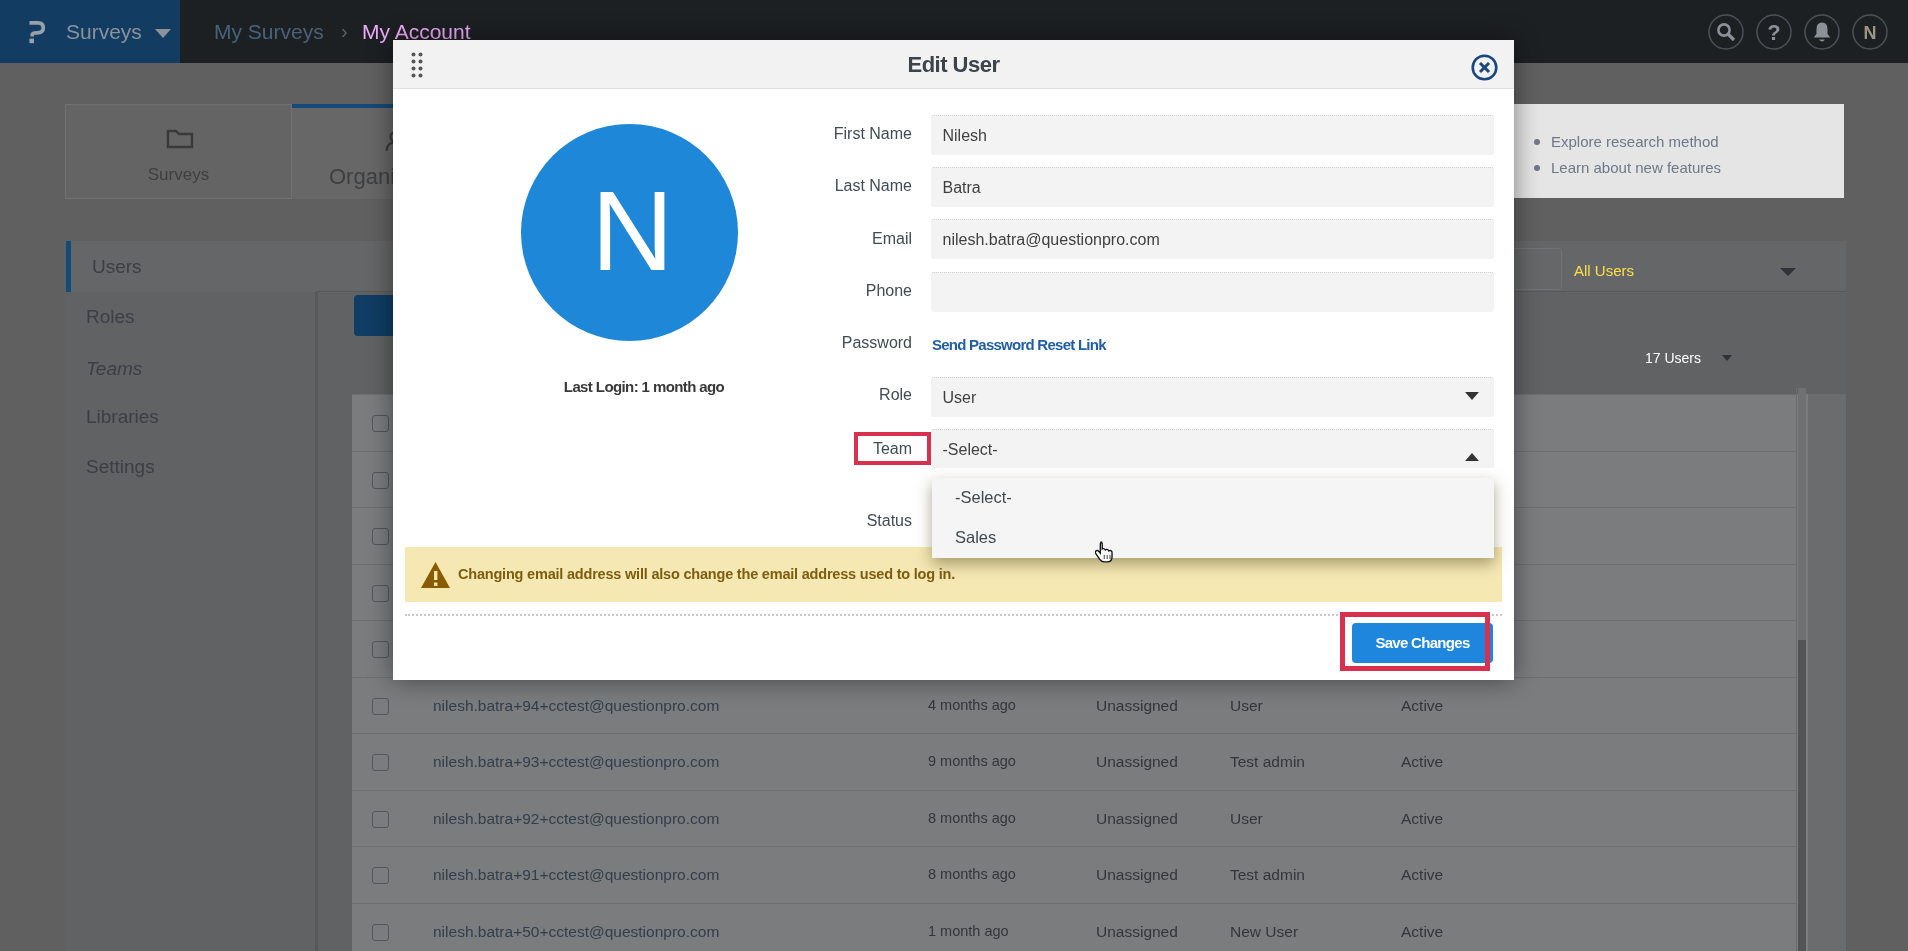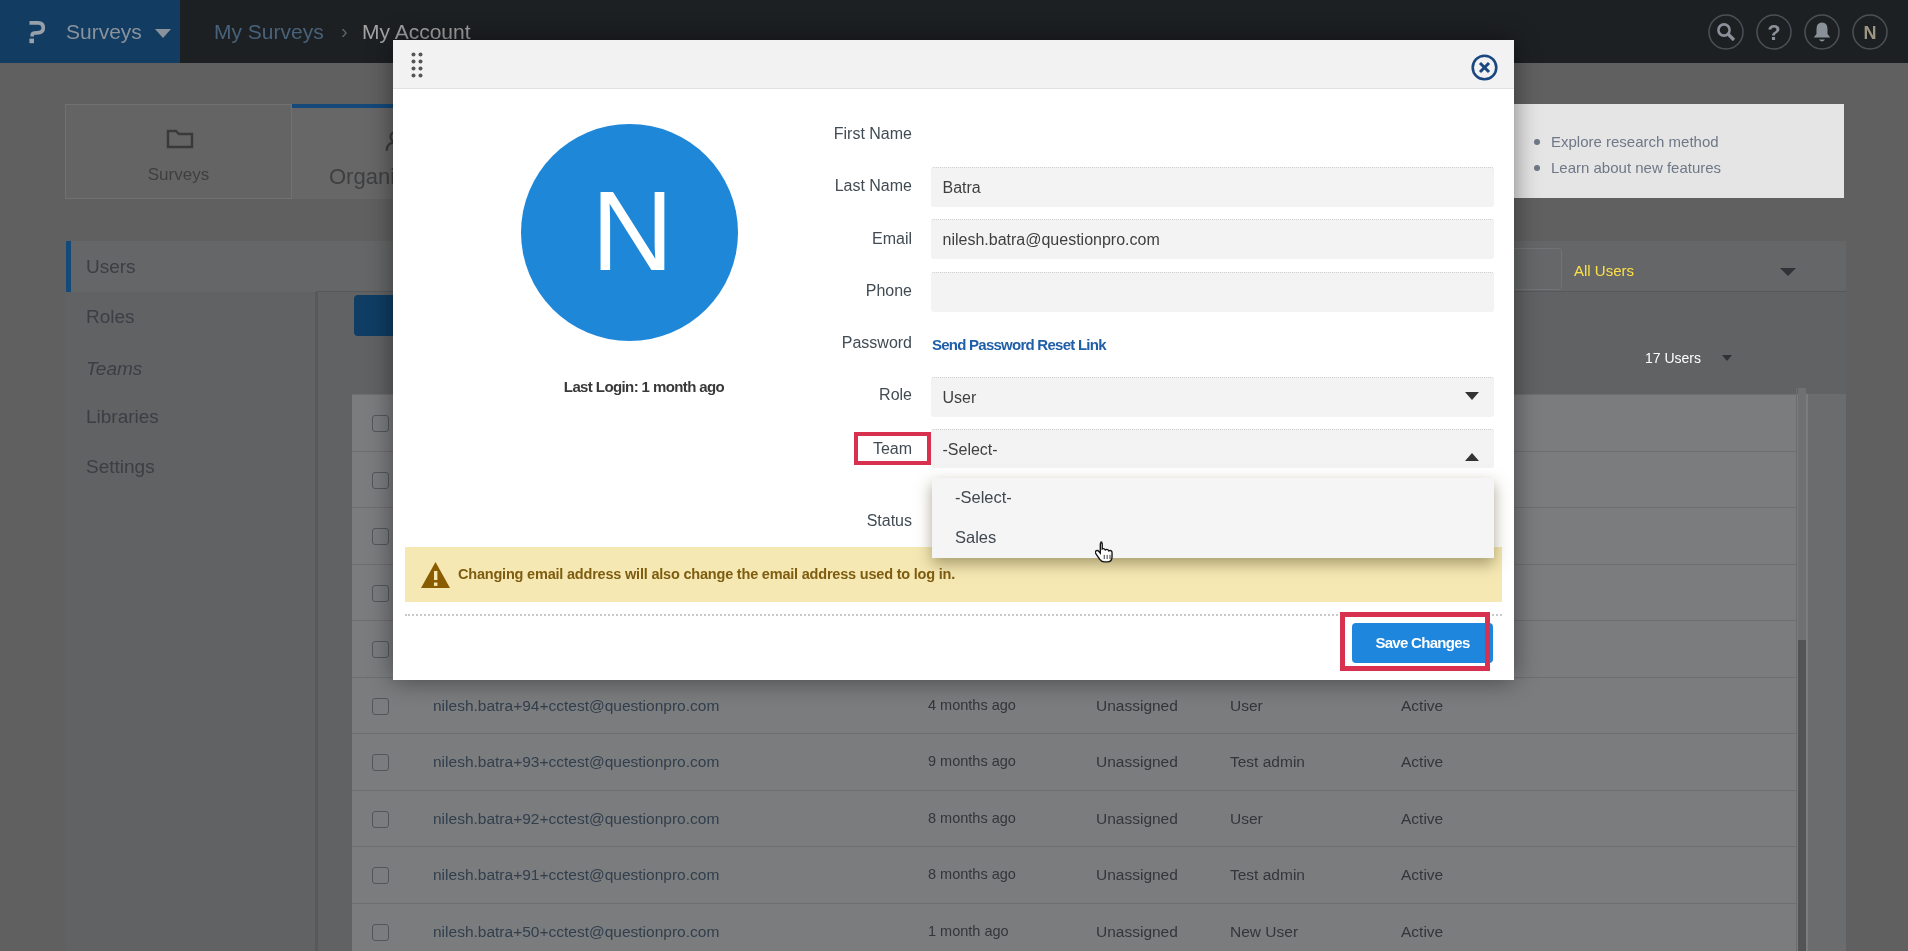--- a/index.html
+++ b/index.html
@@ -89,21 +89,21 @@
   <div id="nav-left" class="abs">
     <svg class="abs" style="left:28px; top:19px;" width="18" height="26" viewBox="0 0 18 26">
       <path d="M1.5 3.8 H10 Q15.3 3.8 15.3 9 Q15.3 13.6 8.8 13.9 L6.2 14 Q4.2 14.3 4.2 16.4 L4.2 17.6" fill="none" stroke="#98a1aa" stroke-width="3.7"></path>
       <rect x="1.4" y="19.6" width="4.6" height="4.6" fill="#98a1aa"></rect>
     </svg>
     <div id="nav-surveys" class="abs">Surveys</div>
     <div id="nav-caret" class="abs"></div>
   </div>
   <div class="crumb abs" style="left:214px; color:#47627a;">My Surveys</div>
   <div class="crumb abs" style="left:341px; color:#5e6368; font-size:20px;">›</div>
-  <div class="crumb abs" style="left:362px; color:#a3a3a3;">My Account</div>
+  <div class="crumb abs" style="left:362px; color:#f0abfc;">My Account</div>
   <svg id="nav-icons" class="abs" width="182" height="36" viewBox="0 0 182 36">
     <circle cx="18" cy="18" r="17" fill="none" stroke="#4b5056" stroke-width="1.5"></circle>
     <circle cx="66" cy="18" r="17" fill="none" stroke="#4b5056" stroke-width="1.5"></circle>
     <circle cx="114" cy="18" r="17" fill="none" stroke="#4b5056" stroke-width="1.5"></circle>
     <circle cx="162" cy="18" r="17" fill="none" stroke="#4b5056" stroke-width="1.5"></circle>
     <circle cx="16" cy="16" r="5.6" fill="none" stroke="#8b9198" stroke-width="2.6"></circle>
     <line x1="20" y1="20" x2="26" y2="26" stroke="#8b9198" stroke-width="3.2"></line>
     <text x="66" y="25.5" font-size="22" font-weight="bold" fill="#8b9198" text-anchor="middle" font-family="Liberation Sans">?</text>
     <path d="M114 8.5 q5.5 0 5.5 6.5 v5 l2.8 3.5 h-16.6 l2.8 -3.5 v-5 q0 -6.5 5.5 -6.5 z" fill="#8b9198"></path>
     <path d="M111 25.5 q3 4 6 0 z" fill="#8b9198"></path>
@@ -132,21 +132,21 @@
   <div class="bl" style="top:55px;"><span class="dot"></span>Learn about new features</div>
 </div>
 
 <div id="panel" class="abs"></div>
 <div id="band" class="abs"></div>
 <div id="menuline" class="abs"></div>
 <div id="tablebg" class="abs"></div>
 <div id="rightmargin" class="abs"></div>
 <div id="sidebar" class="abs">
   <div id="side-active" class="abs">
-      <div class="sideitem abs" style="padding-left:15px; line-height:51px;">Users</div>
+      <div class="sideitem abs" style="padding-left:21px; line-height:51px;">Users</div>
     </div>
   <div class="sideitem abs" style="top:51px;">Roles</div>
   <div class="sideitem abs" style="top:103px;font-style:italic;">Teams</div>
   <div class="sideitem abs" style="top:151px;">Libraries</div>
   <div class="sideitem abs" style="top:201px;">Settings</div>
 </div>
 
 <div id="searchbox" class="abs"></div>
 <div id="allusers" class="abs">All Users</div>
 <div id="aucaret" class="abs"></div>
@@ -235,20 +235,21 @@
       <span class="c4">New User</span>
       <span class="c5">Active</span>
     </div>
   </div>
 <div id="vline" class="abs"></div>
 <div id="sbtrack" class="abs"></div>
 <div id="sbthumb" class="abs"></div>
 
 <div id="modal" class="abs">
   <div id="mhead" class="abs"></div>
+  <div id="mtitle" class="abs">Edit User</div>
   <svg class="abs" style="left:18px; top:12px;" width="12" height="26" viewBox="0 0 12 26">
     <g fill="#555">
       <circle cx="2.5" cy="2.5" r="2"></circle>
         <circle cx="9.5" cy="2.5" r="2"></circle>
       <circle cx="2.5" cy="9.5" r="2"></circle>
         <circle cx="9.5" cy="9.5" r="2"></circle>
       <circle cx="2.5" cy="16.5" r="2"></circle>
         <circle cx="9.5" cy="16.5" r="2"></circle>
       <circle cx="2.5" cy="23.5" r="2"></circle>
         <circle cx="9.5" cy="23.5" r="2"></circle>
@@ -264,20 +265,21 @@
   <div id="lastlogin" class="abs" style="left:71px; top:330px;">Last Login: 1 month ago</div>
 
   <div class="flabel" style="top:85px;">First Name</div>
   <div class="flabel" style="top:137px;">Last Name</div>
   <div class="flabel" style="top:190px;">Email</div>
   <div class="flabel" style="top:242px;">Phone</div>
   <div class="flabel" style="top:294px;">Password</div>
   <div class="flabel" style="top:346px;">Role</div>
   <div class="flabel" style="top:472px;">Status</div>
 
+  <div class="field" style="top:75px;">Nilesh</div>
   <div class="field" style="top:127px;">Batra</div>
   <div class="field" style="top:179px;">nilesh.batra@questionpro.com</div>
   <div class="field" style="top:232px;"></div>
   <div id="pwlink">Send Password Reset Link</div>
   <div class="field" style="top:336.5px; height:40.5px;">User</div>
   <div class="field" style="top:388.5px; height:39.5px;">-Select-</div>
   <div class="caretd" style="left:1072px; top:352px;"></div>
   <div class="caretu" style="left:1072px; top:413px;"></div>
 
   <div id="warnbar" class="abs">

